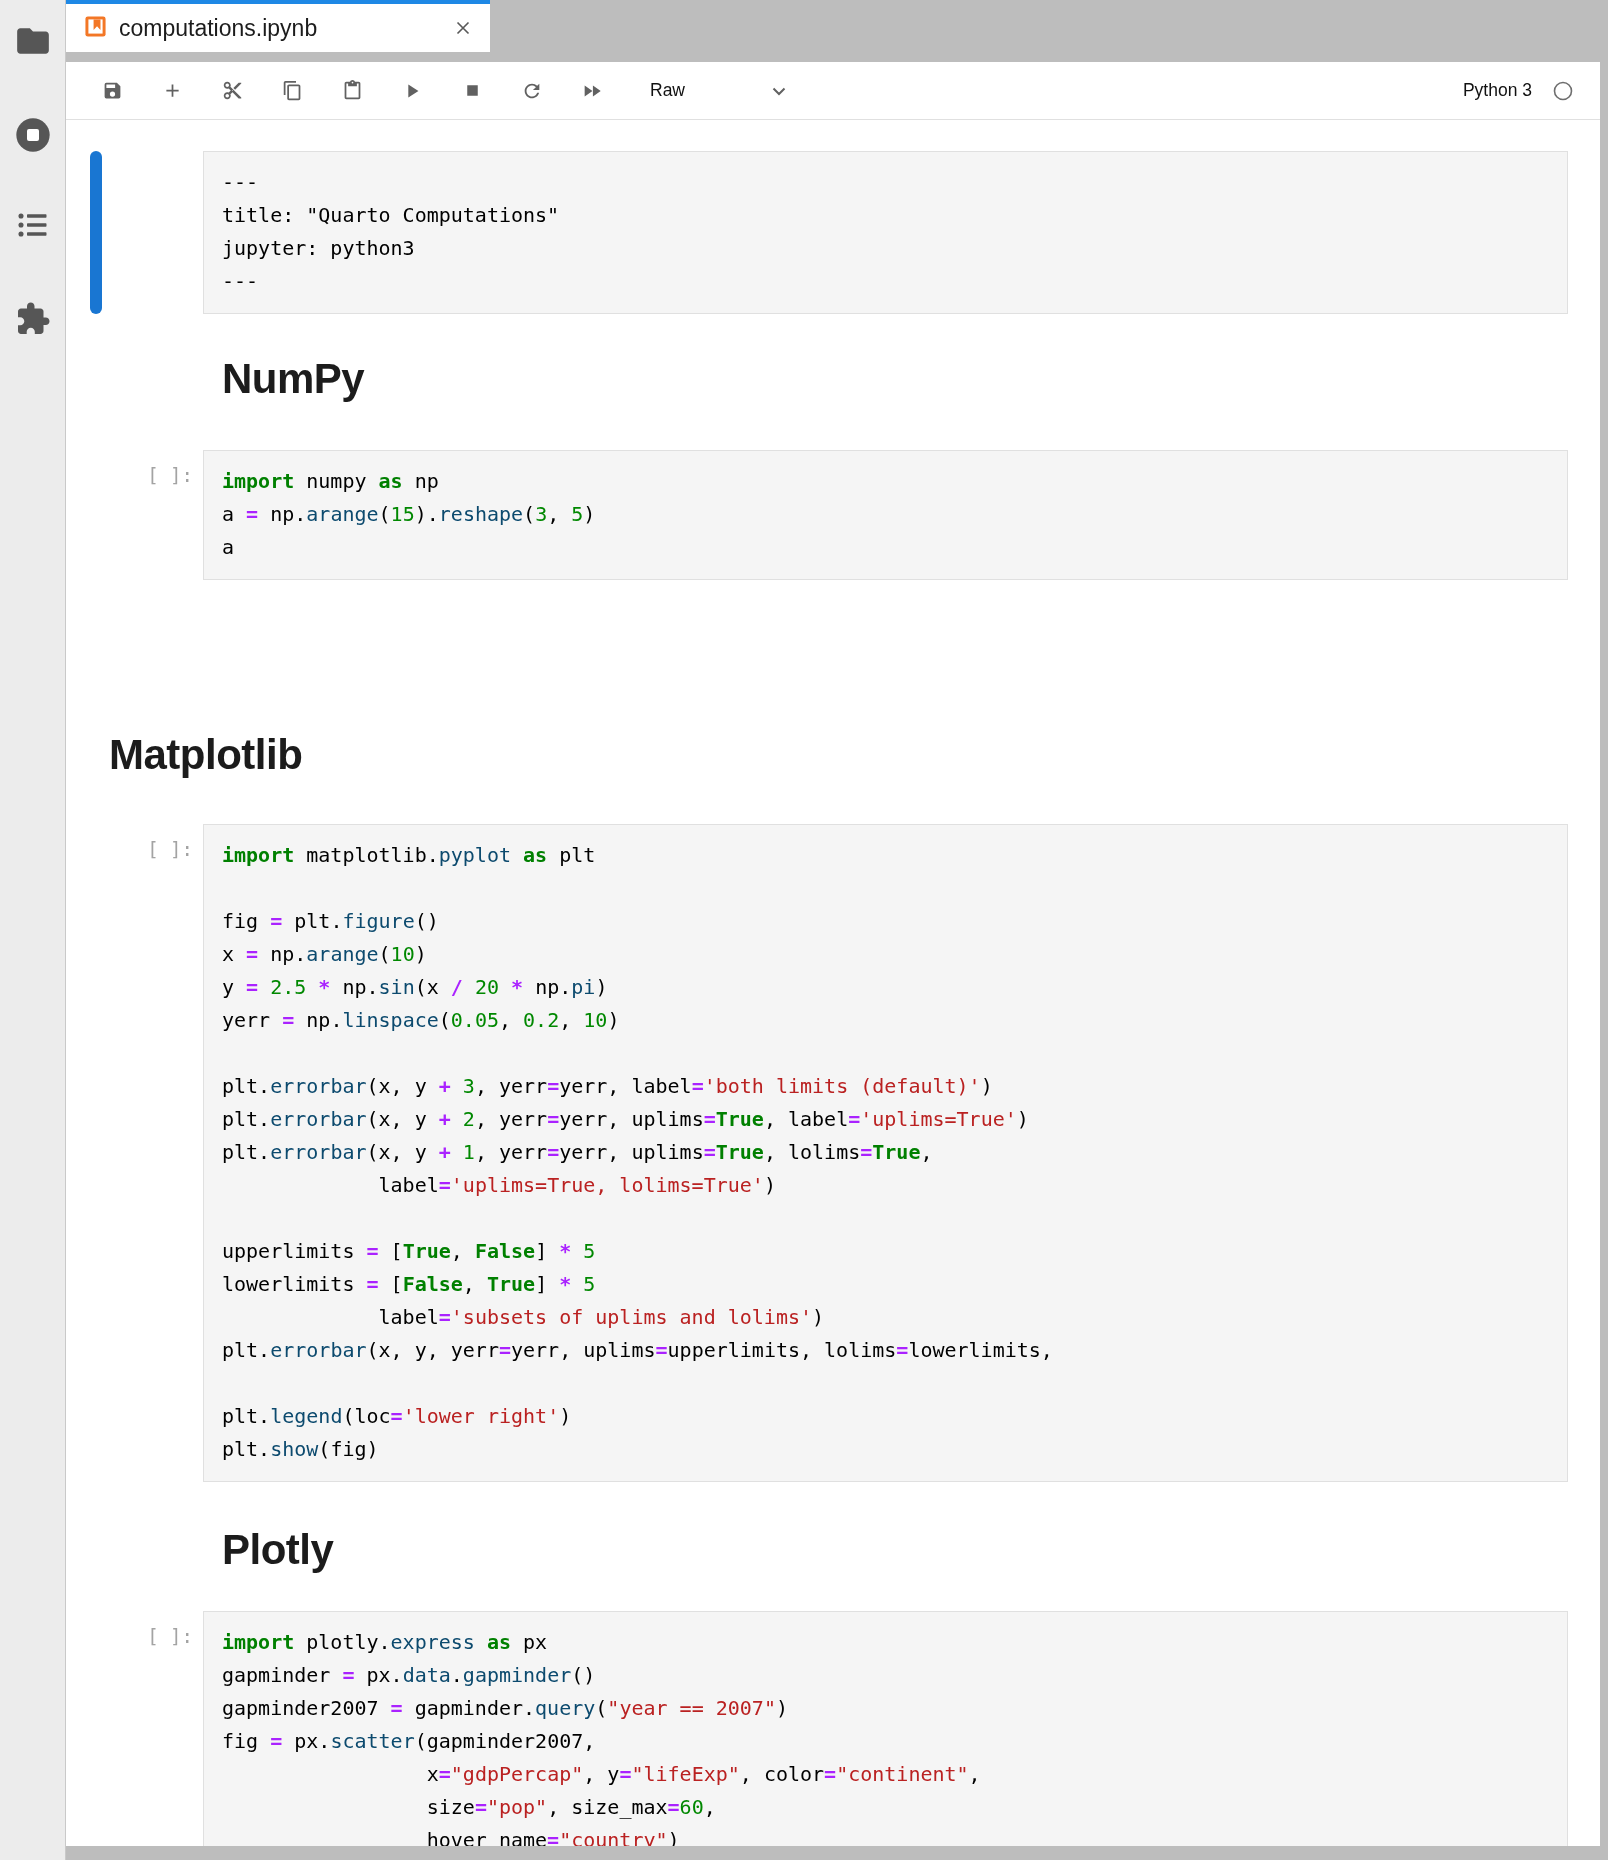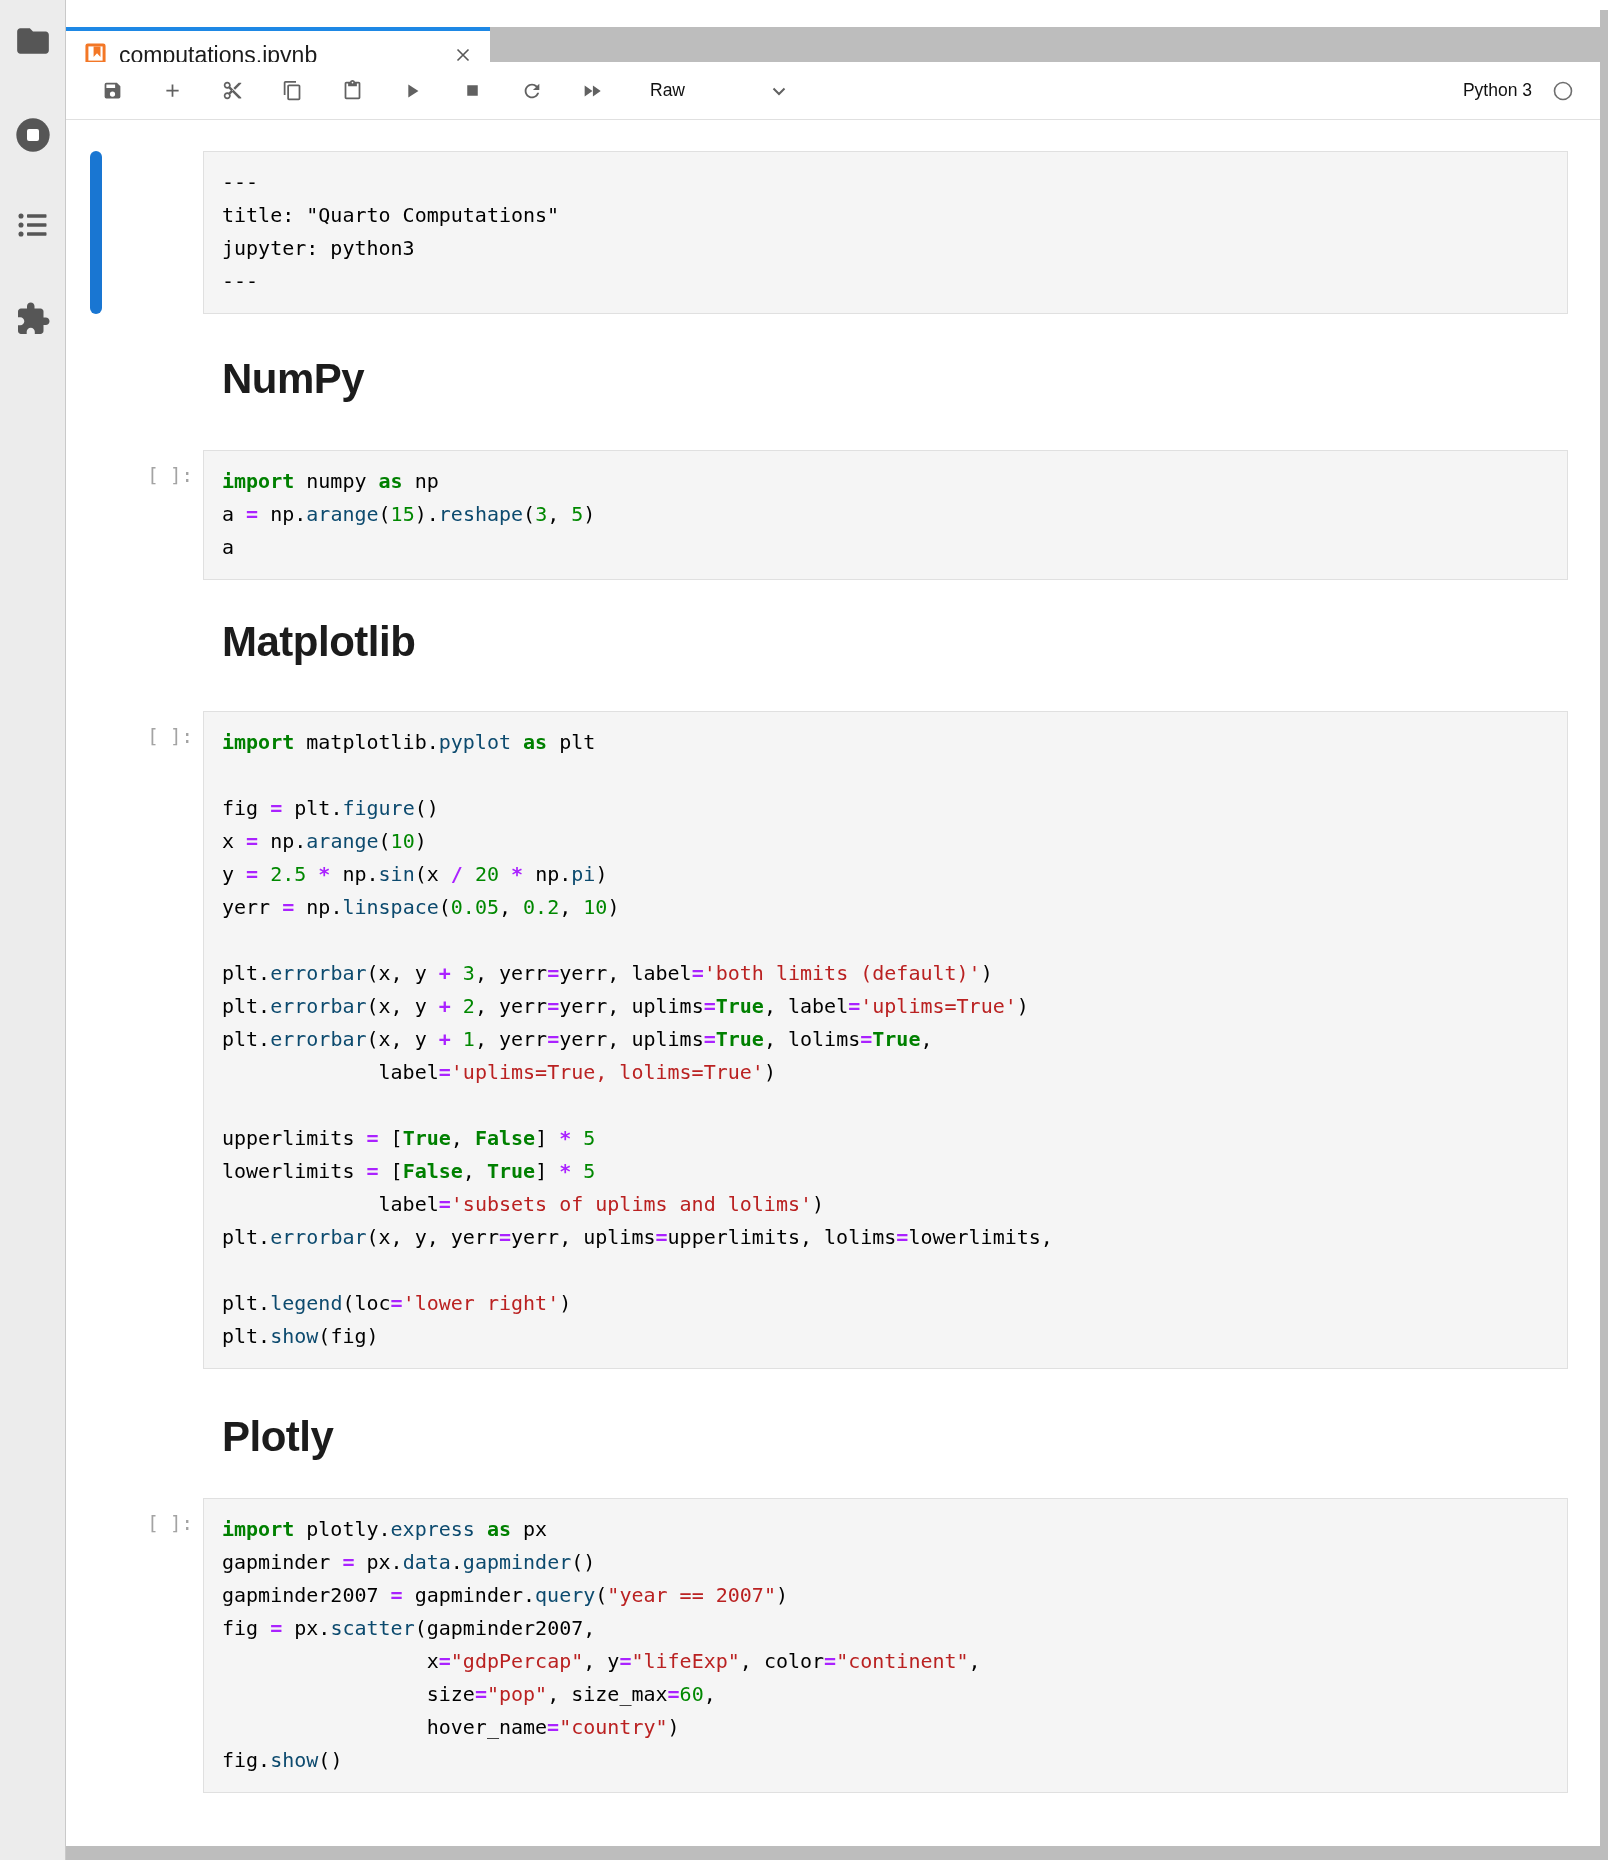--- a/index.html
+++ b/index.html
@@ -7,21 +7,21 @@
        font-family:"Liberation Sans",sans-serif;}
 
   
   .sidebar{position:absolute;left:0;top:0;width:66px;height:1860px;background:#ececec;
            border-right:1px solid #c9c9c9;box-sizing:border-box;z-index:6;
            display:flex;flex-direction:column;align-items:center;}
   .sb-btn{display:flex;align-items:center;justify-content:center;cursor:pointer;}
   .sb-btn svg{display:block;}
 
   
-  .tabbar{position:absolute;left:66px;top:27px;right:0;height:68px;background:#bdbdbd;z-index:4;}
+  .tabbar{position:absolute;left:66px;top:0;right:0;height:68px;background:#bdbdbd;z-index:4;}
   .tab{position:absolute;left:0;top:0;width:424px;height:52px;background:#ffffff;
        border-top:4px solid #1e88e5;box-sizing:border-box;display:flex;align-items:center;
        padding:0 14px 0 18px;}
   .tab-title{flex:1;font-size:23px;color:#1c1c1c;margin-left:12px;white-space:nowrap;
              overflow:hidden;}
   .tab-close{display:flex;align-items:center;justify-content:center;width:26px;height:26px;}
 
   
   .toolbar{position:absolute;left:66px;top:62px;right:8px;height:58px;background:#ffffff;
            border-bottom:1px solid #e0e0e0;box-sizing:border-box;display:flex;
@@ -33,21 +33,21 @@
   .tb-spacer{flex:1;}
   .kernel-label{font-size:17.5px;color:#111;margin-right:20px;}
   .kernel-status{margin-right:26px;display:flex;align-items:center;}
 
   
   .content{position:absolute;left:66px;top:120px;width:1534px;z-index:2;}
   .block{display:flex;align-items:stretch;margin-left:24px;margin-right:32px;}
   .block:nth-child(1){margin-top:31px;}
   .block:nth-child(2){margin-top:40px;}
   .block:nth-child(3){margin-top:47px;}
-  .block:nth-child(4){margin-top:37px;}
+  .block:nth-child(4){margin-top:37px;flex-direction:column;}
   .block:nth-child(5){margin-top:45px;}
   .block:nth-child(6){margin-top:43px;}
   .block:nth-child(7){margin-top:37px;}
   .collapser{flex:0 0 12px;border-radius:6px;background:transparent;cursor:pointer;}
   .collapser.sel{background:#1976d2;}
   .prompt{flex:0 0 101px;box-sizing:border-box;padding:14px 10px 0 0;text-align:right;
           font-family:"DejaVu Sans Mono",monospace;font-size:19px;color:#a3a3a3;
           white-space:pre;}
   .editor{flex:1;min-width:0;background:#f5f5f5;border:1px solid #e0e0e0;
           padding:14px 10px 15px 18px;font-family:"DejaVu Sans Mono",monospace;

